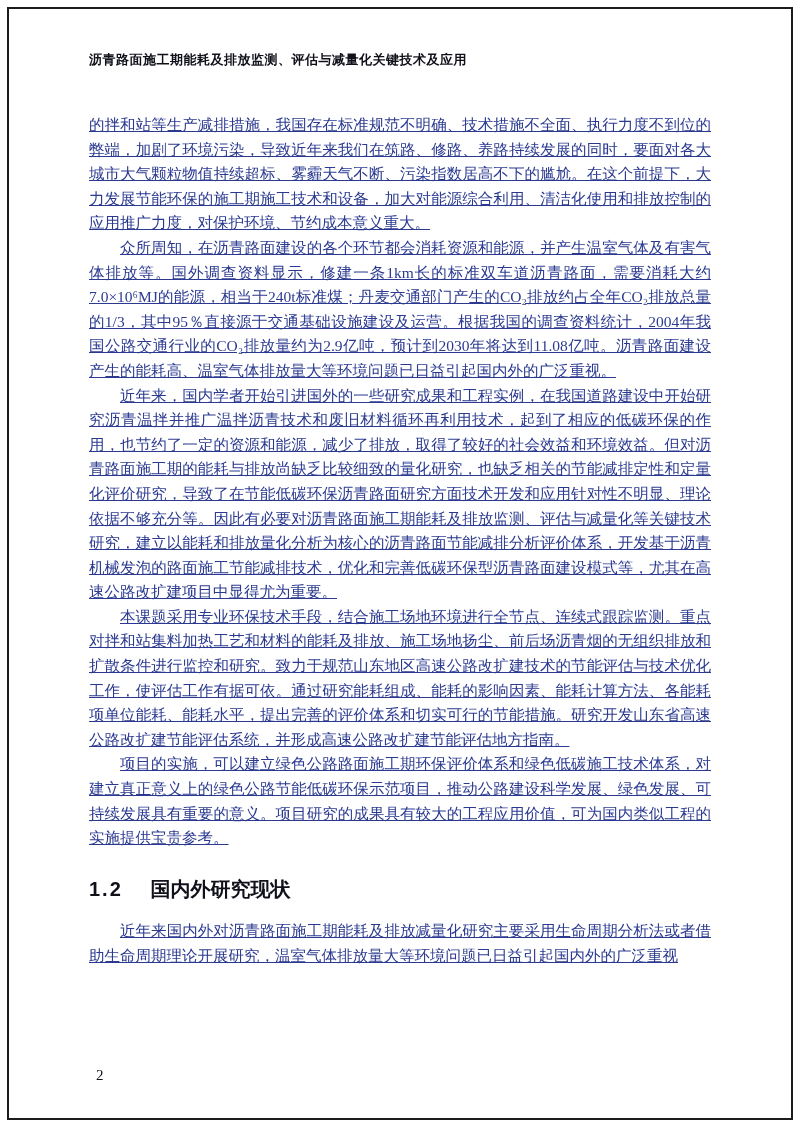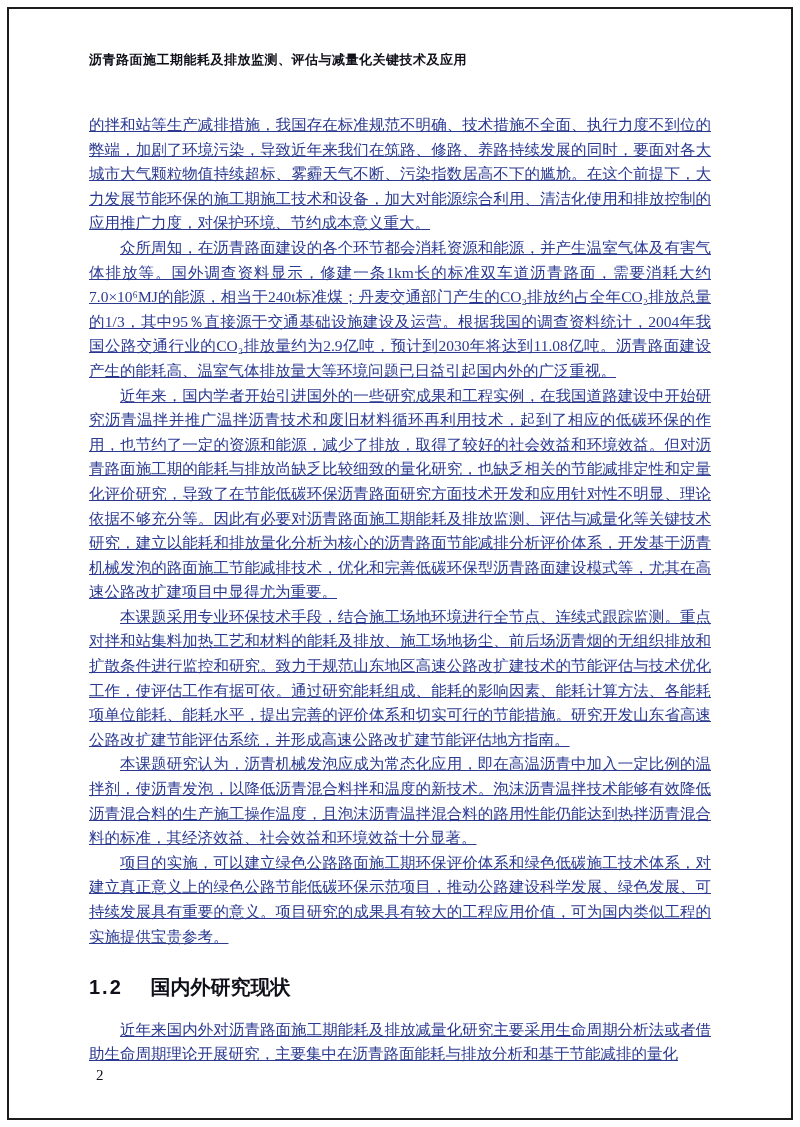--- a/index.html
+++ b/index.html
@@ -68,28 +68,27 @@
 
   <div class="running-header">
     <span>沥青路面施工期能耗及排放监测、评估与减量化关键技术及应用</span>
   </div>
 
   <div class="body-text">
     <p class="continuation">的拌和站等生产减排措施，我国存在标准规范不明确、技术措施不全面、执行力度不到位的弊端，加剧了环境污染，导致近年来我们在筑路、修路、养路持续发展的同时，要面对各大城市大气颗粒物值持续超标、雾霾天气不断、污染指数居高不下的尴尬。在这个前提下，大力发展节能环保的施工期施工技术和设备，加大对能源综合利用、清洁化使用和排放控制的应用推广力度，对保护环境、节约成本意义重大。</p>
     <p>众所周知，在沥青路面建设的各个环节都会消耗资源和能源，并产生温室气体及有害气体排放等。国外调查资料显示，修建一条1km长的标准双车道沥青路面，需要消耗大约7.0×10⁶MJ的能源，相当于240t标准煤；丹麦交通部门产生的CO₂排放约占全年CO₂排放总量的1/3，其中95％直接源于交通基础设施建设及运营。根据我国的调查资料统计，2004年我国公路交通行业的CO₂排放量约为2.9亿吨，预计到2030年将达到11.08亿吨。沥青路面建设产生的能耗高、温室气体排放量大等环境问题已日益引起国内外的广泛重视。</p>
     <p>近年来，国内学者开始引进国外的一些研究成果和工程实例，在我国道路建设中开始研究沥青温拌并推广温拌沥青技术和废旧材料循环再利用技术，起到了相应的低碳环保的作用，也节约了一定的资源和能源，减少了排放，取得了较好的社会效益和环境效益。但对沥青路面施工期的能耗与排放尚缺乏比较细致的量化研究，也缺乏相关的节能减排定性和定量化评价研究，导致了在节能低碳环保沥青路面研究方面技术开发和应用针对性不明显、理论依据不够充分等。因此有必要对沥青路面施工期能耗及排放监测、评估与减量化等关键技术研究，建立以能耗和排放量化分析为核心的沥青路面节能减排分析评价体系，开发基于沥青机械发泡的路面施工节能减排技术，优化和完善低碳环保型沥青路面建设模式等，尤其在高速公路改扩建项目中显得尤为重要。</p>
     <p>本课题采用专业环保技术手段，结合施工场地环境进行全节点、连续式跟踪监测。重点对拌和站集料加热工艺和材料的能耗及排放、施工场地扬尘、前后场沥青烟的无组织排放和扩散条件进行监控和研究。致力于规范山东地区高速公路改扩建技术的节能评估与技术优化工作，使评估工作有据可依。通过研究能耗组成、能耗的影响因素、能耗计算方法、各能耗项单位能耗、能耗水平，提出完善的评价体系和切实可行的节能措施。研究开发山东省高速公路改扩建节能评估系统，并形成高速公路改扩建节能评估地方指南。</p>
-    <p>本课题研究认为，沥青机械发泡应成为常态化应用，即在高温沥青中加入一定比例的温拌剂，使沥青发泡，以降低沥青混合料拌和温度的新技术。泡沫沥青温拌技术能够有效降低沥青混合料的生产施工操作温度，且泡沫沥青温拌混合料的路用性能仍能达到热拌沥青混合料的标准，其经济效益、社会效益和环境效益十分显著。</p>
     <p>项目的实施，可以建立绿色公路路面施工期环保评价体系和绿色低碳施工技术体系，对建立真正意义上的绿色公路节能低碳环保示范项目，推动公路建设科学发展、绿色发展、可持续发展具有重要的意义。项目研究的成果具有较大的工程应用价值，可为国内类似工程的实施提供宝贵参考。</p>
 
     <h2 class="section-heading">
       <span class="section-number">1.2</span>
       <span class="section-title">国内外研究现状</span>
     </h2>
 
-    <p>近年来国内外对沥青路面施工期能耗及排放减量化研究主要采用生命周期分析法或者借助生命周期理论开展研究，主要集中在沥青路面能耗与排放分析和基于节能减排的量化</p>
+    <p>近年来国内外对沥青路面施工期能耗及排放减量化研究主要采用生命周期分析法或者借助生命周期理论开展研究，温室气体排放量大等环境问题已日益引起国内外的广泛重视</p>
   </div>
 
   <div class="page-footer">
     <span>2</span>
   </div>
 
 </div>
 
 </body></html>

